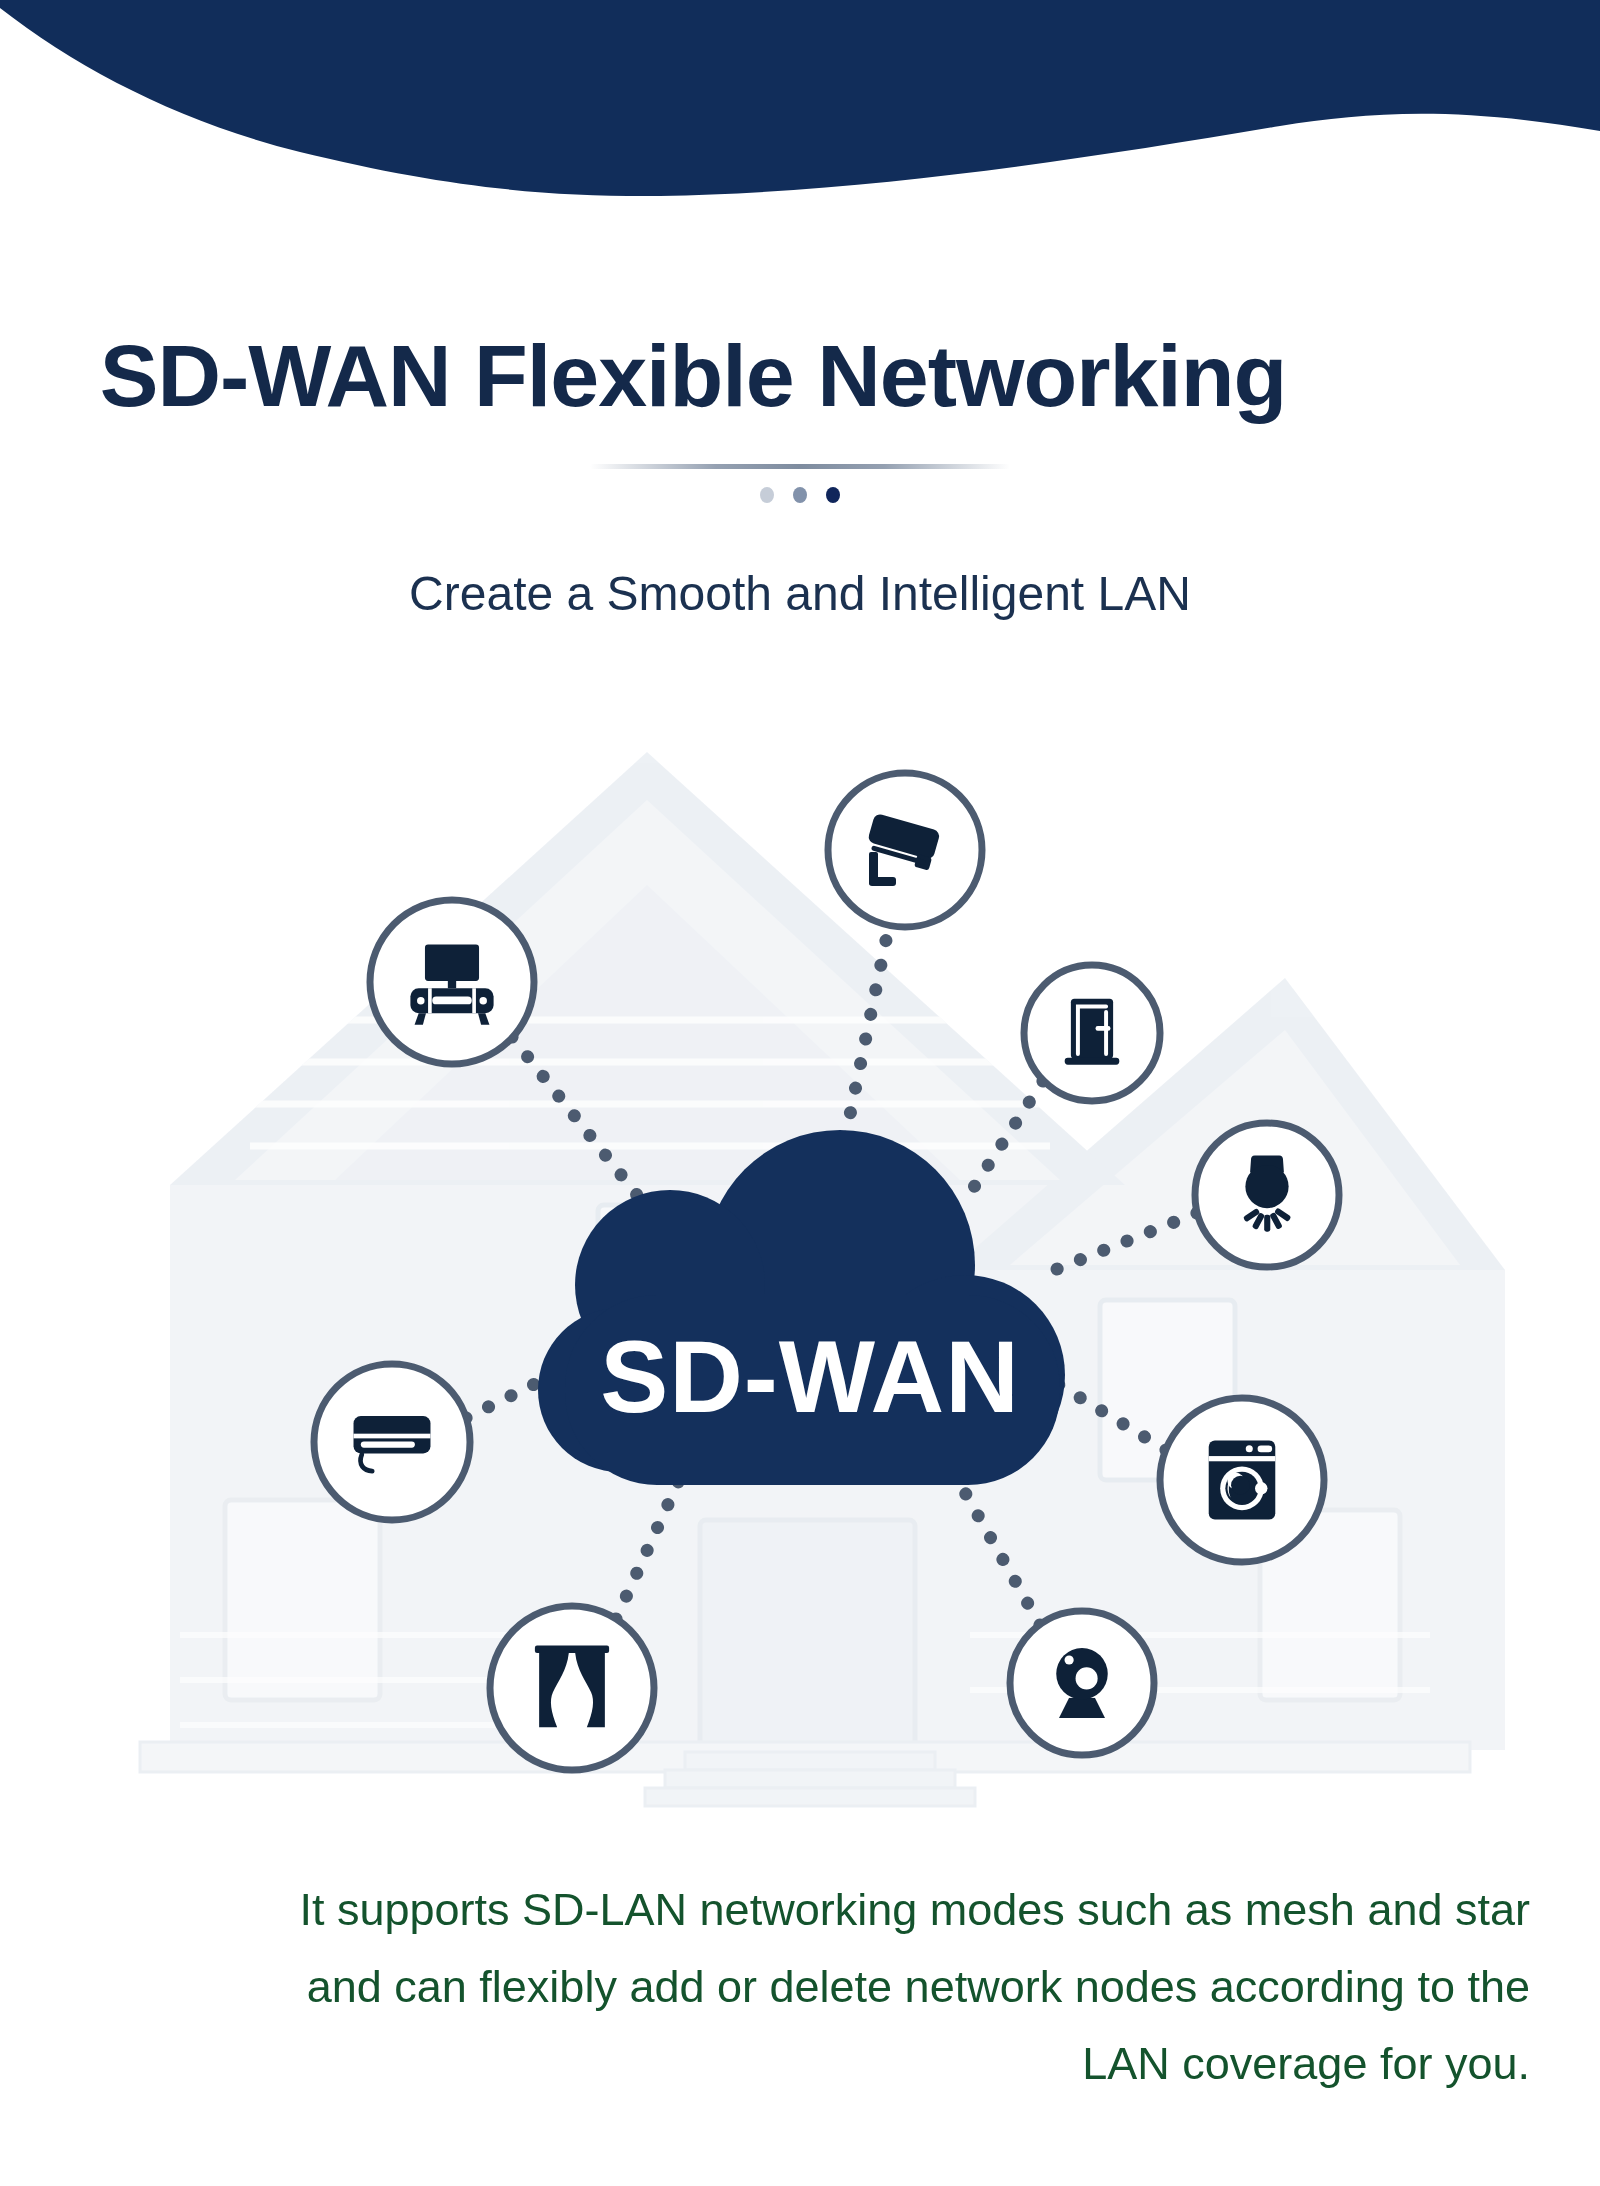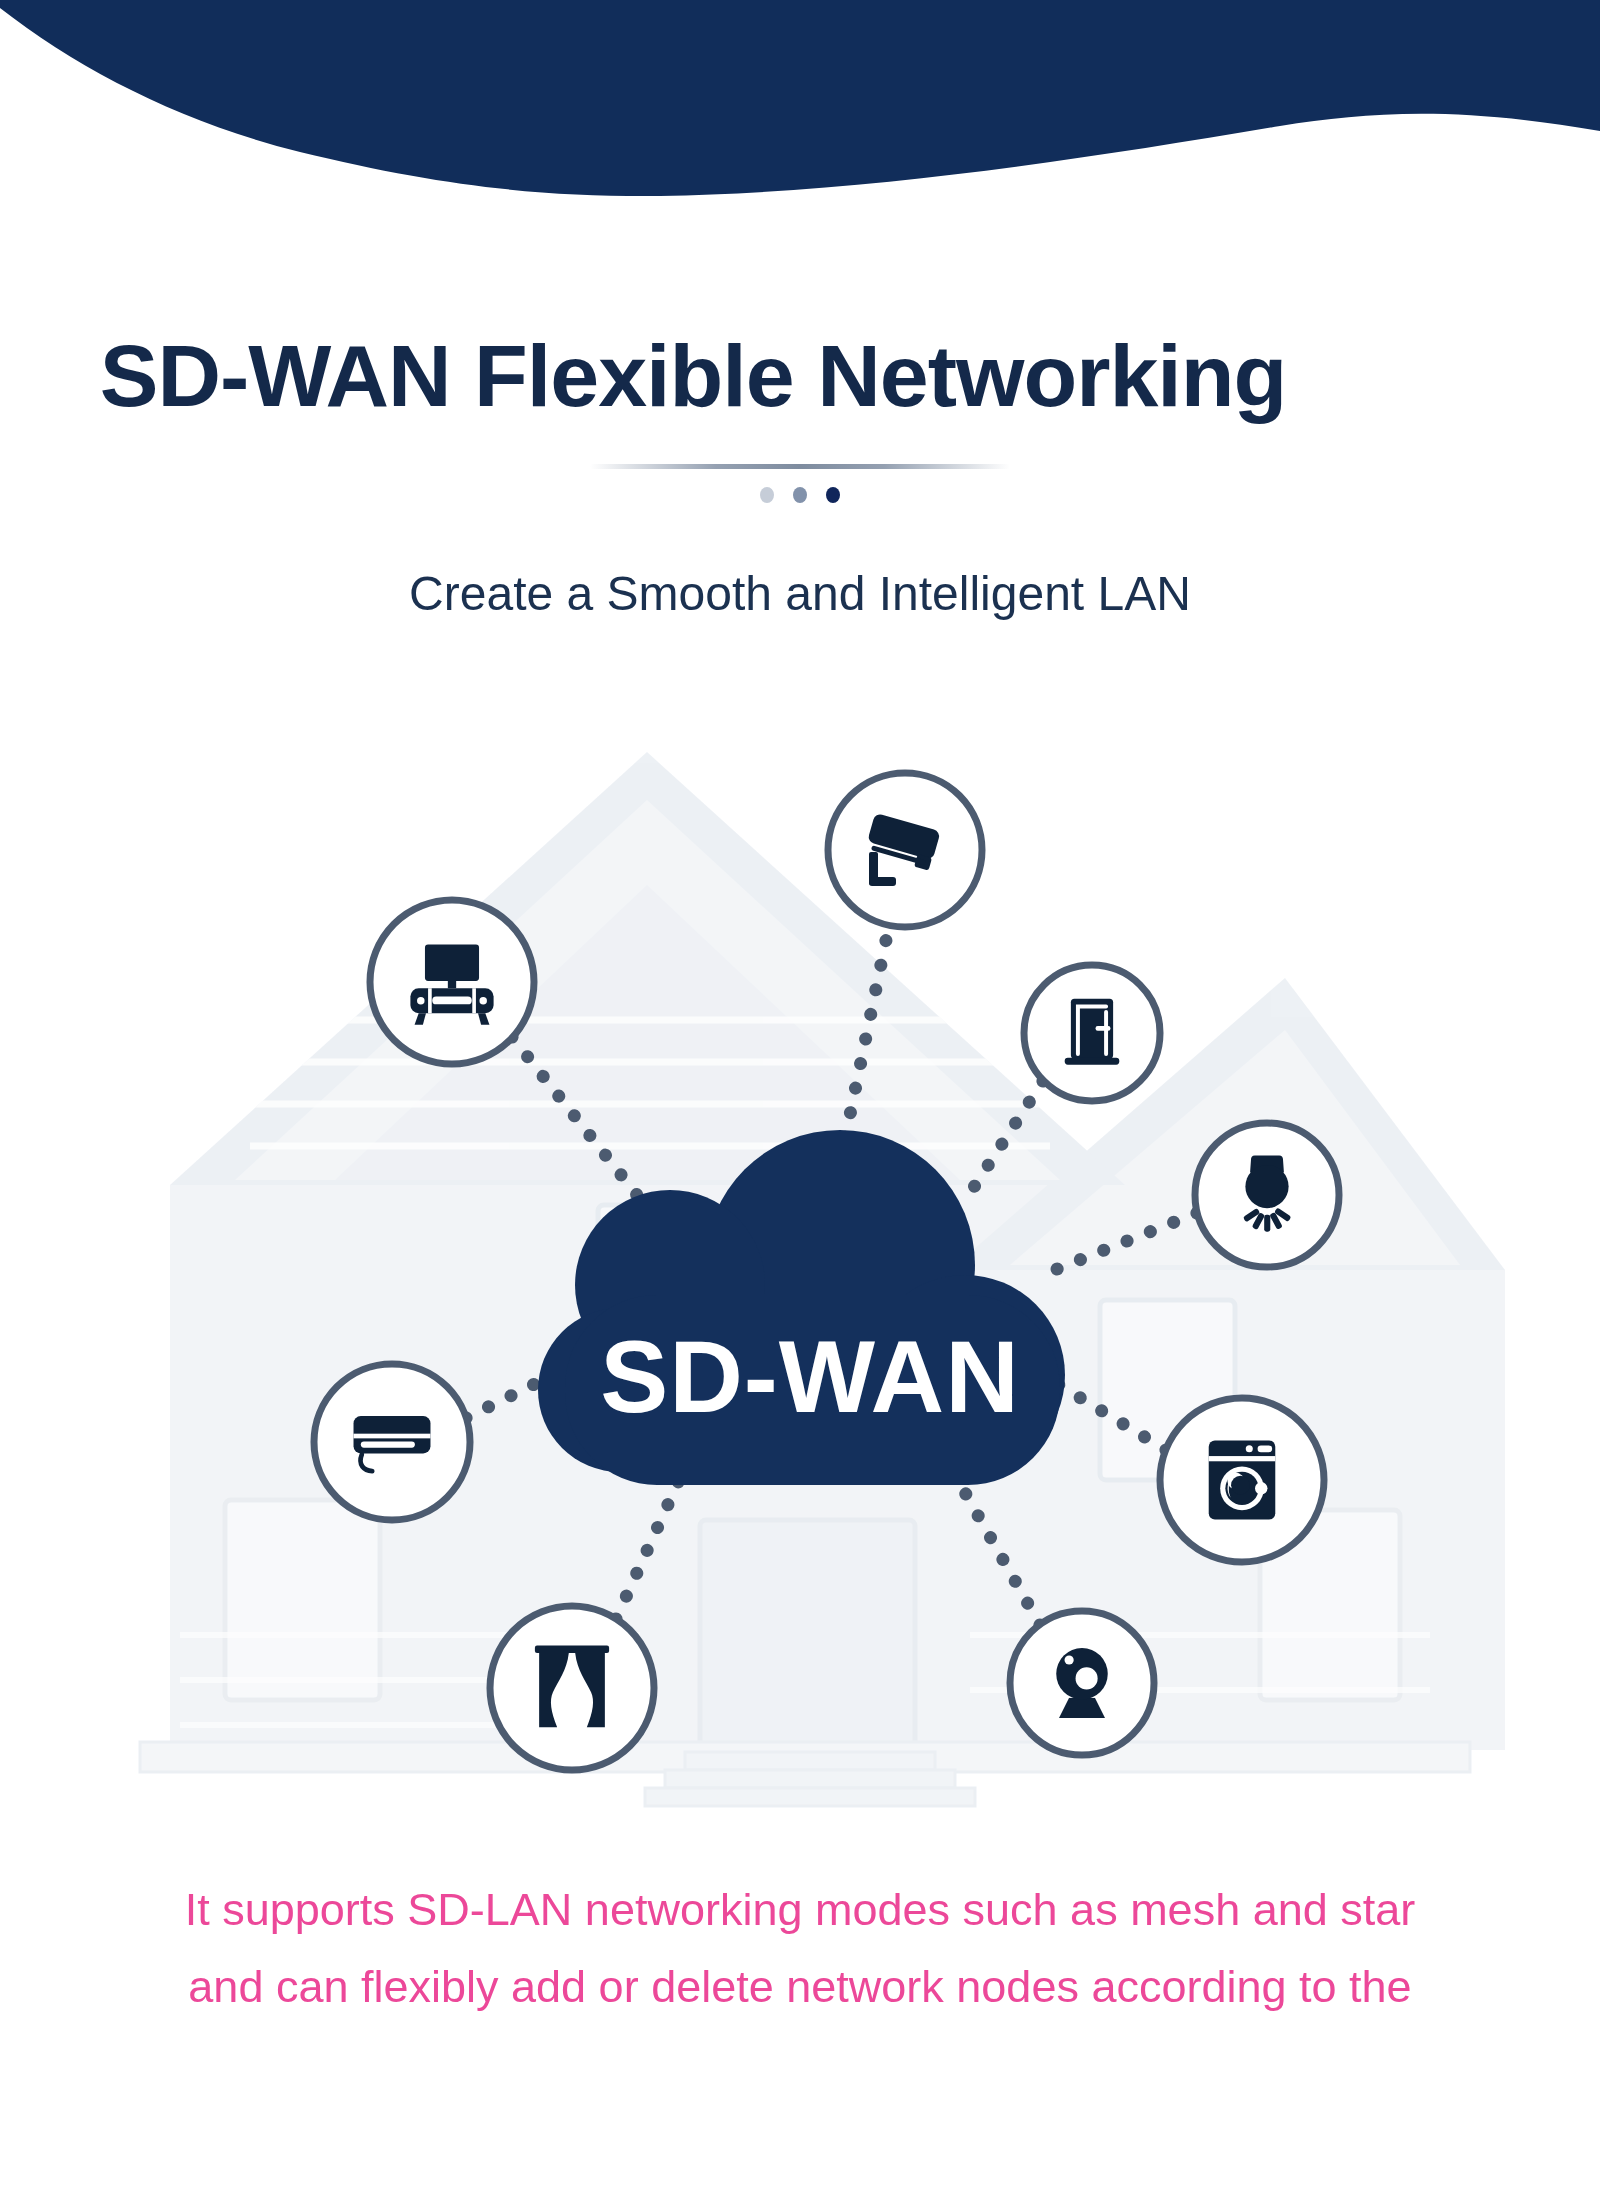--- a/index.html
+++ b/index.html
@@ -23,21 +23,21 @@
     display:flex;justify-content:center;gap:19px;
   }
   .divider-dots span{width:14px;height:16px;border-radius:50%;display:block;}
   .subtitle{
     position:absolute;top:566px;left:0;width:1600px;
     text-align:center;font-size:48px;font-weight:400;color:#1B3150;margin:0;
   }
   .diagram{position:absolute;top:700px;left:0;width:1600px;height:1120px;}
   .description{
     position:absolute;top:1871px;left:70px;width:1460px;
-    text-align:center;font-size:45px;color:#ec4899;line-height:77px;
+    text-align:right;font-size:45px;color:#14532d;line-height:77px;
   }
 </style>
 </head>
 <body>
 
 <div class="page">
 
   <svg class="wave" viewBox="0 0 1600 200" preserveAspectRatio="none">
     <path fill="#112D5A" d="M0,8 C80,70 180,122 300,152 C440,186 540,197 660,196 C860,193 1080,160 1280,126 C1370,112 1455,106 1600,131 L1600,0 L0,0 Z"></path>
   </svg>
@@ -231,15 +231,16 @@
         <rect x="13" y="42" width="74" height="4.5" fill="#FFFFFF"></rect>
         <rect x="20" y="49.5" width="52" height="6" rx="3" fill="#FFFFFF"></rect>
         <path d="M21 62 C17 72 23 77.5 31 78" stroke="#0E2138" stroke-width="4.5" fill="none" stroke-linecap="round"></path>
       </svg>
     </g>
   </svg>
 
   <div class="description">
     <div>It supports SD-LAN networking modes such as mesh and star</div>
     <div>and can flexibly add or delete network nodes according to the</div>
+    <div>LAN coverage for you.</div>
   </div>
 
 </div>
 
 </body></html>

